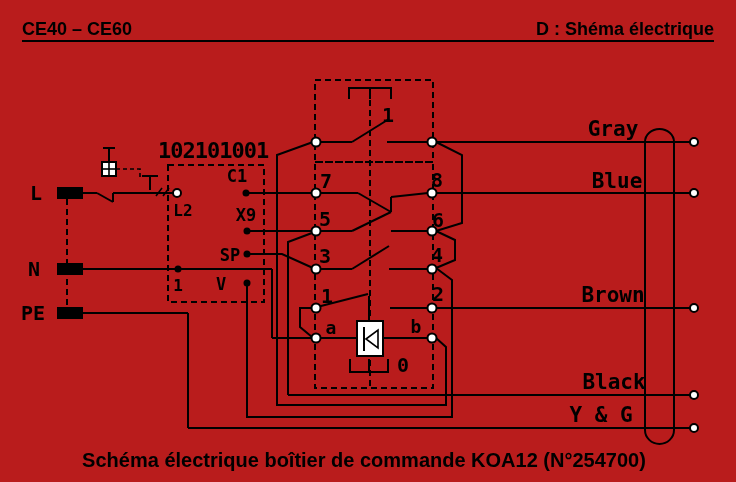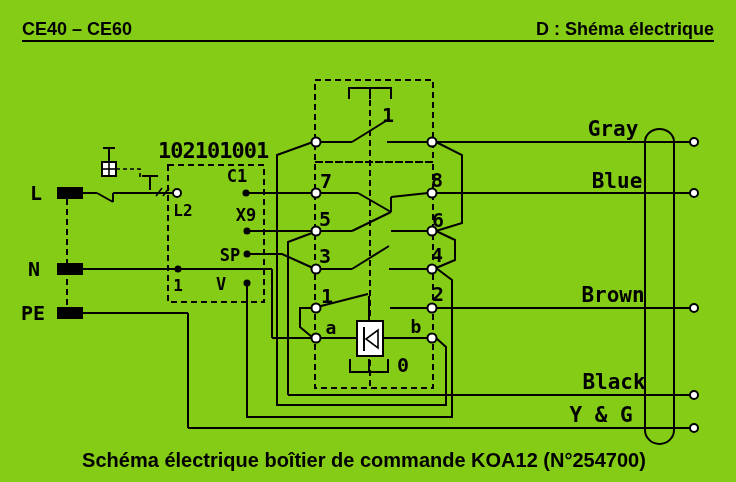--- a/index.html
+++ b/index.html
@@ -1,16 +1,16 @@
 <!DOCTYPE html>
 <html><head>
 <meta charset="utf-8">
 <style>
   html,body{margin:0;padding:0;background:#ffffff;}
-  .page{position:relative;width:736px;height:482px;background:#84cc16;overflow:hidden;}
+  .page{position:relative;width:736px;height:482px;background:#b91c1c;overflow:hidden;}
   svg{position:absolute;left:0;top:0;}
   .ln{stroke:#000;stroke-width:2;fill:none;}
   .ln15{stroke:#000;stroke-width:1.6;fill:none;}
   .dash{stroke:#000;stroke-width:2;fill:none;stroke-dasharray:6 4;}
   .dash-s{stroke:#000;stroke-width:1.6;fill:none;stroke-dasharray:4 3;}
   .blk{fill:#000;stroke:none;}
   .oc{fill:#fff;stroke:#000;stroke-width:2;}
   .dot{fill:#000;stroke:none;}
   .mono{font-family:"DejaVu Sans Mono",monospace;font-weight:bold;fill:#000;}
   .sans{font-family:"Liberation Sans",sans-serif;font-weight:bold;fill:#000;}

